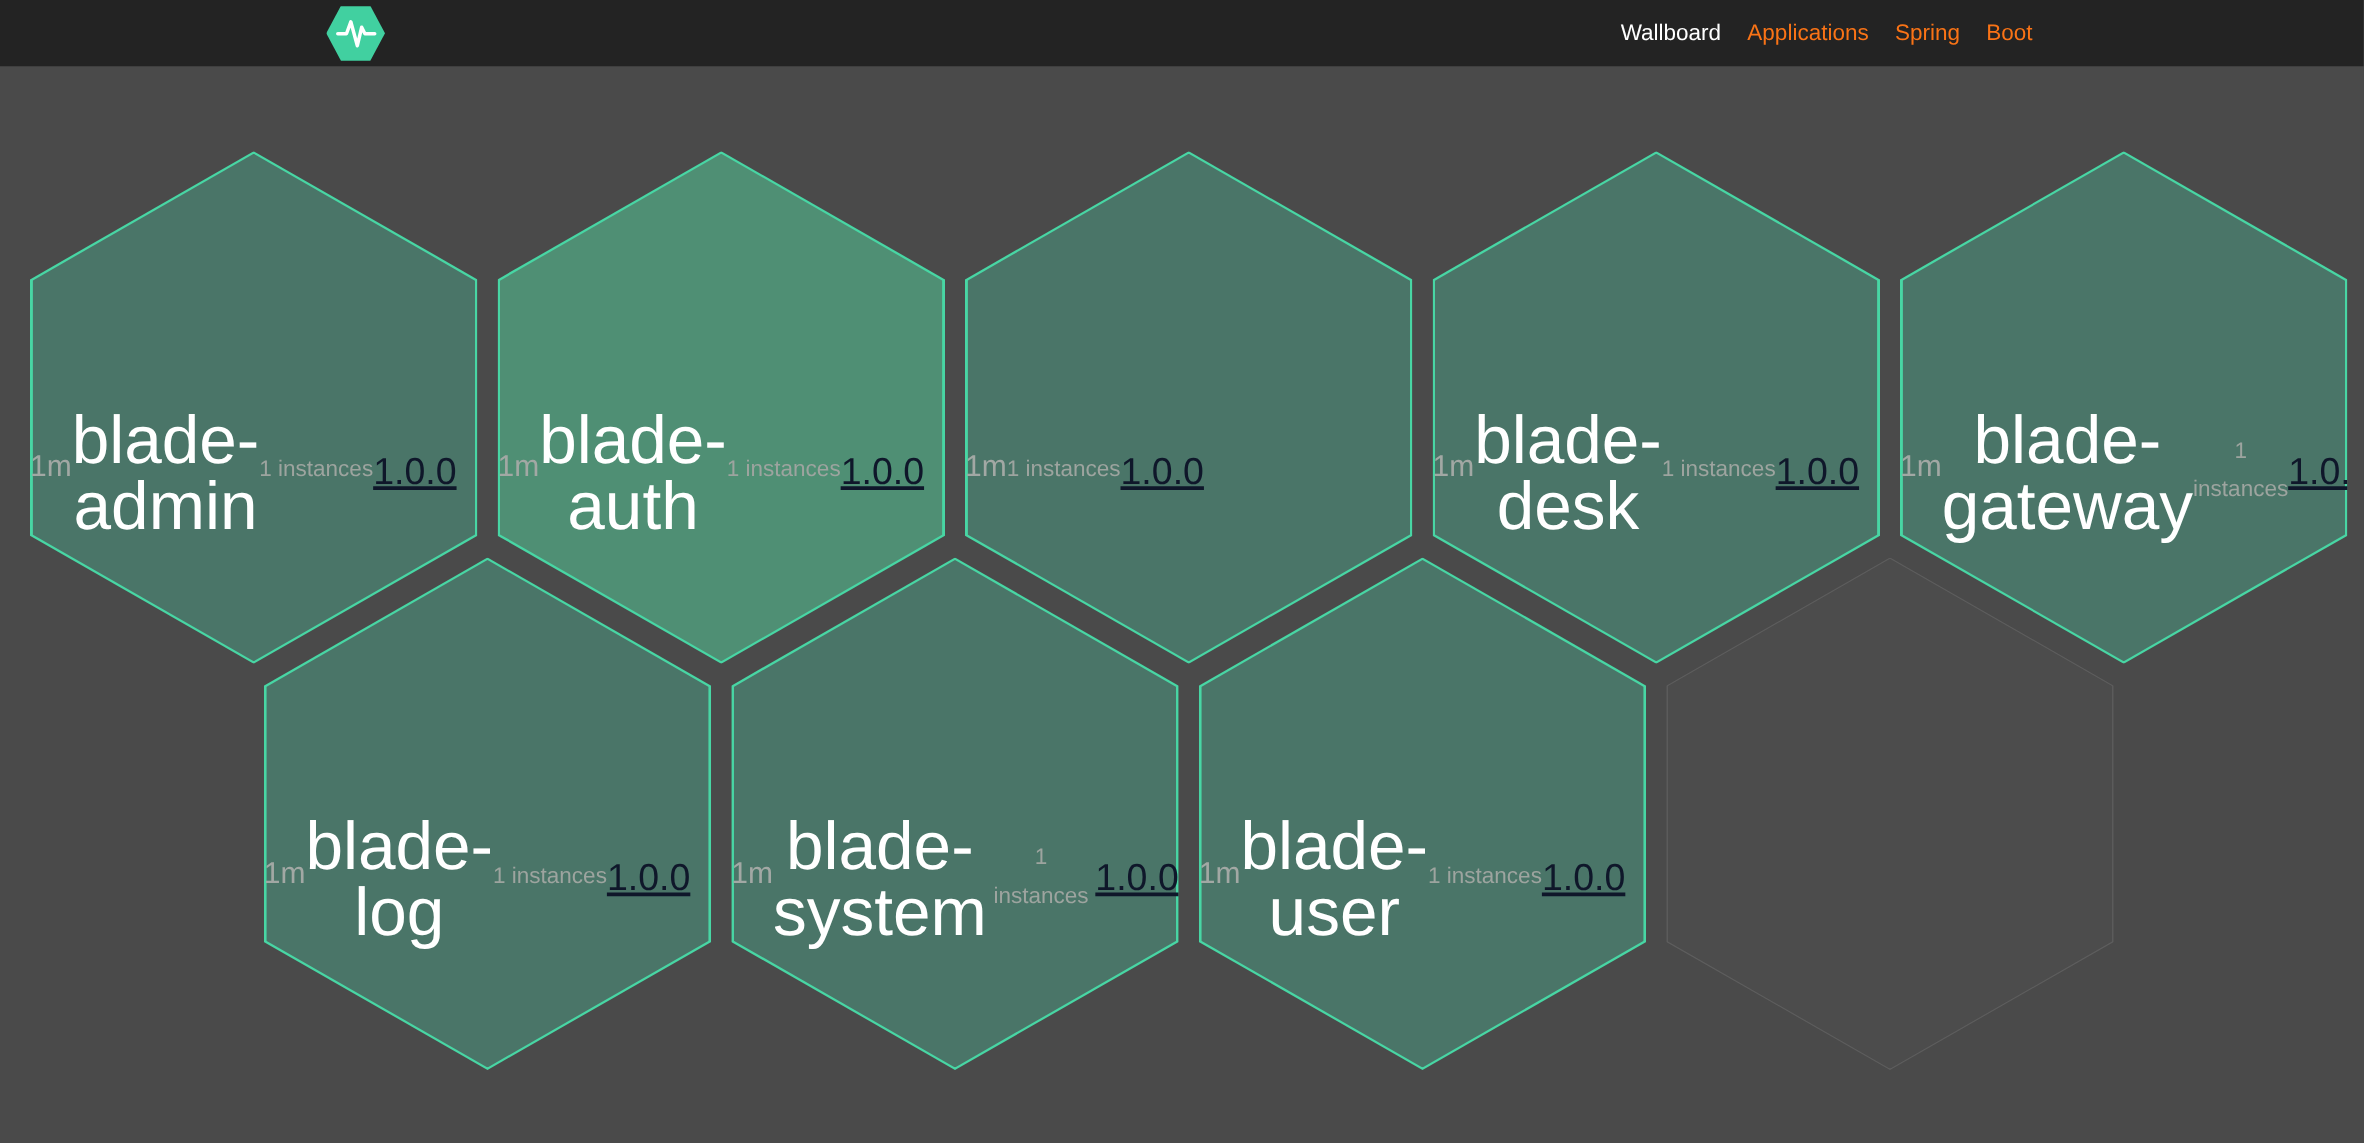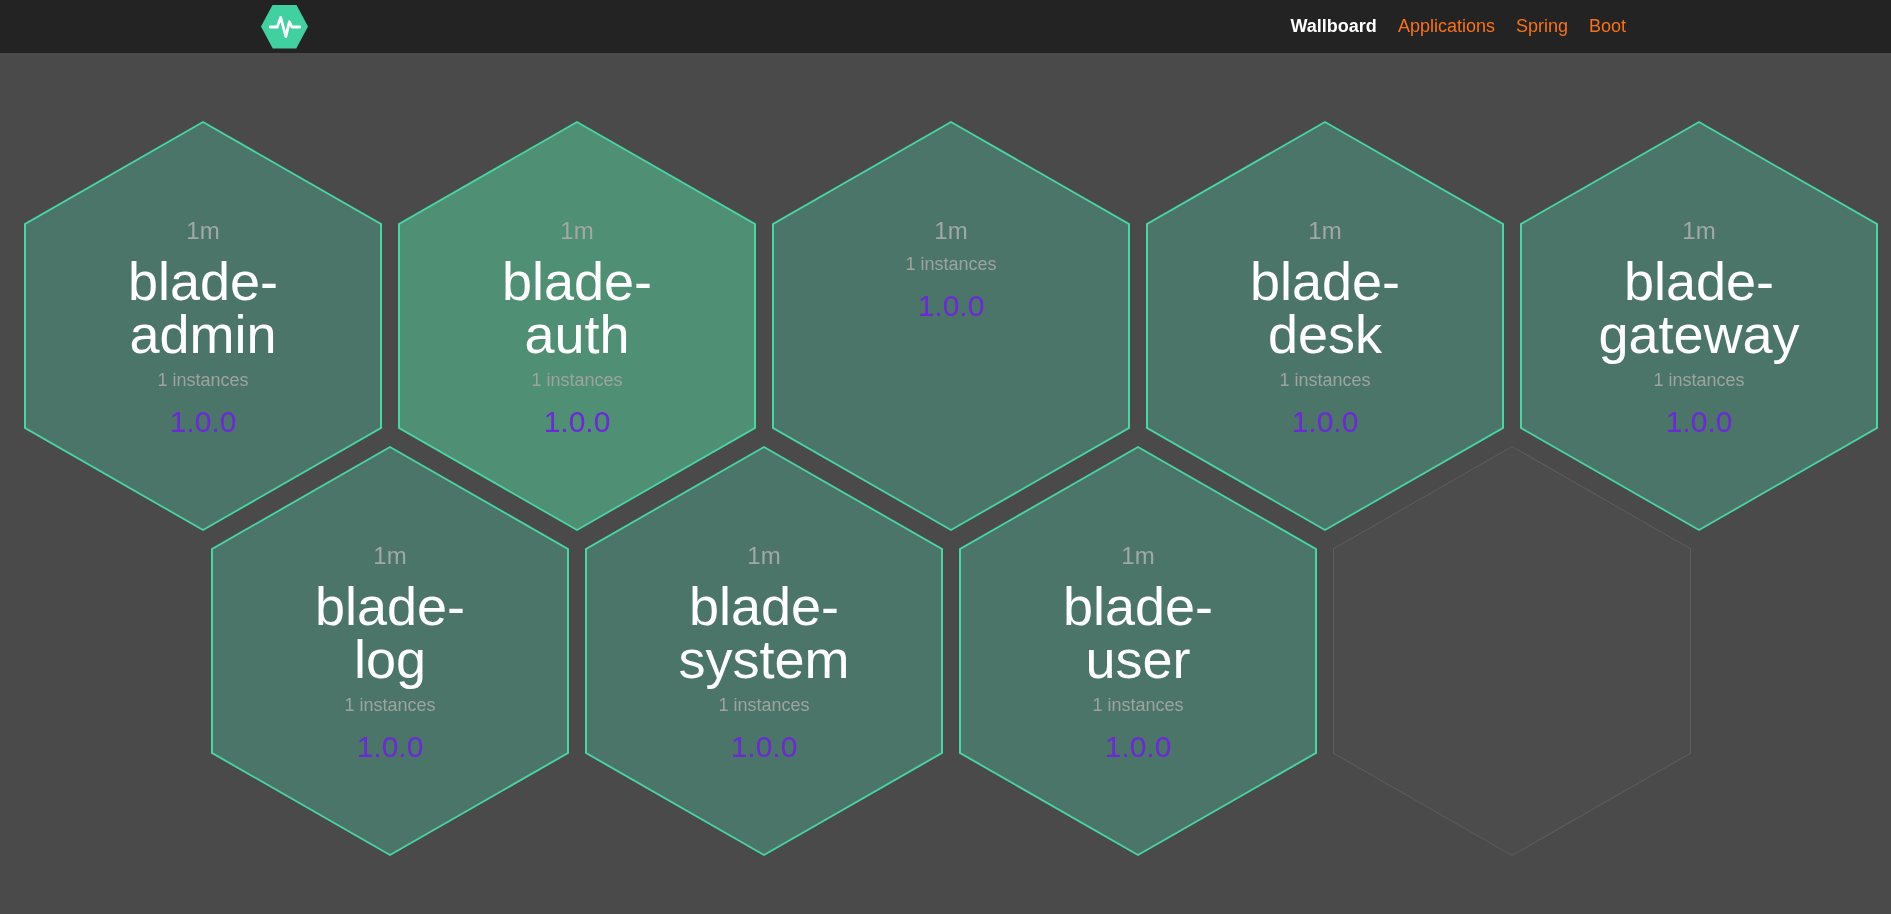--- a/index.html
+++ b/index.html
@@ -33,21 +33,21 @@
     color: #ffffff; font-size: 28px; font-weight: 700; letter-spacing: 0.2px;
   }
   .nav-items {
     position: absolute; right: 265px; top: 0; height: 100%;
     display: flex; align-items: center; gap: 21px;
     list-style: none; margin: 0; padding: 0;
   }
   .nav-item {
     font-size: 18px; color: #f97316; cursor: pointer; white-space: nowrap;
   }
-  .nav-item.active { color: #ffffff; font-weight: 700; }
+  .nav-item.active { color: #ffffff; font-weight: 400; }
 
   
   .wallboard {
     position: absolute; top: 53px; left: 0; right: 0; bottom: 0;
   }
   .hex {
     position: absolute; width: 358px; height: 410px;
     clip-path: polygon(50% 0%, 100% 25%, 100% 75%, 50% 100%, 0% 75%, 0% 25%);
     background: var(--hexagon-border, #48d6a4);
     cursor: pointer;
@@ -59,28 +59,28 @@
   }
   .hex.highlight .hex-inner { background: var(--hexagon-fill-highlight, #4f8f74); }
   .hex.empty {
     background: var(--empty-hexagon-border, #5e5e5e);
     cursor: default;
   }
   .hex.empty .hex-inner { inset: 1px; background: var(--empty-hexagon-fill, #4c4c4c); }
 
   .hex-content {
     position: absolute; inset: 0; padding-top: 95px;
-    display: flex; flex-direction: column; align-items: center;
+    display: flex; flex-direction: row; align-items: center;
     text-align: center; pointer-events: none;
   }
   .hex-uptime   { font-size: 24px; line-height: 29px; color: #a2a8a4; }
   .hex-name     { font-size: 54px; line-height: 53px; color: #ffffff; margin-top: 10px;
                   white-space: pre-line; font-weight: 400; }
   .hex-instances{ font-size: 18px; line-height: 31px; color: #9da49f; margin-top: 4px; }
-  .hex-version  { font-size: 30px; line-height: 36px; color: #6d28d9; margin-top: 8px; }
+  .hex-version  { font-size: 30px; line-height: 36px; color: #0f172a; margin-top: 8px; text-decoration: underline; }
 </style>
 </head>
 <body>
 
 <header class="navbar">
   <a class="brand">
     <span class="brand-logo">
       <svg width="40" height="40" viewBox="0 0 46 46" fill="none">
         <polyline points="6,23 14,23 18,12 24,34 28,17 31,23 40,23" stroke="#ffffff" stroke-width="3.2" fill="none" stroke-linecap="round" stroke-linejoin="round"></polyline>
       </svg>

